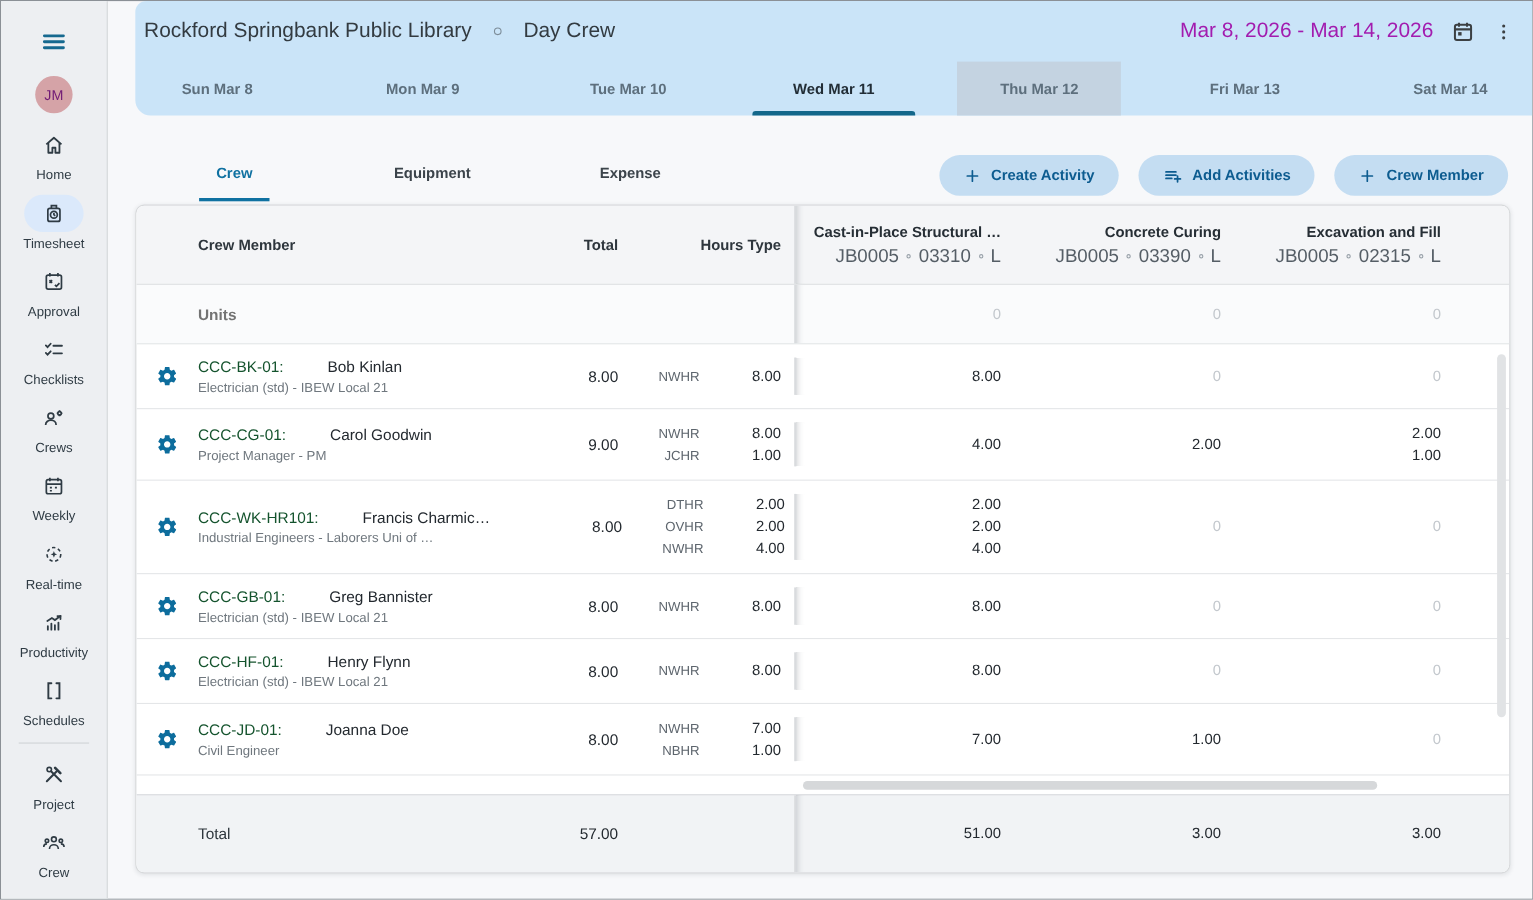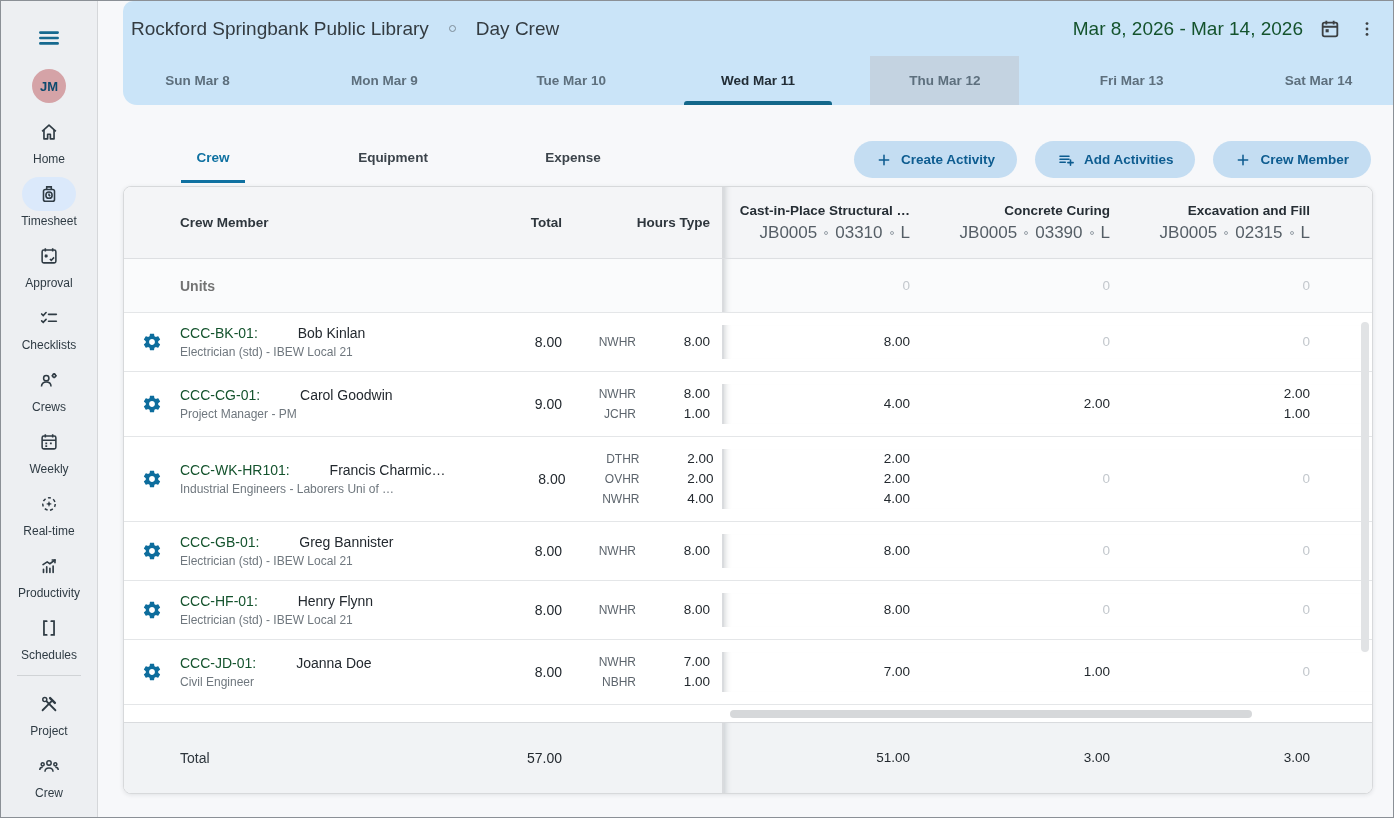--- a/index.html
+++ b/index.html
@@ -5,39 +5,39 @@
   * { margin:0; padding:0; box-sizing:border-box; }
   body { background:#e8e8e8; font-family:"Liberation Sans","DejaVu Sans",sans-serif; }
   .screen{ position:relative; width:1394px; height:818px; background:#f7f8fa; overflow:hidden;
            border:1px solid #8b9096; }
 
   
   .sidebar{ position:absolute; left:0; top:0; width:97px; height:100%; background:#edeff2;
             border-right:1px solid #d5d7da; display:flex; flex-direction:column; align-items:center; }
   .hamburger{ margin-top:24px; width:28px; height:26px; display:flex; align-items:center; justify-content:center;
               color:#16698f; cursor:pointer; }
-  .avatar{ width:34px; height:34px; border-radius:50%; background:#d5a3a7; color:#0c4a6e;
-           font-size:13px; font-weight:bold; display:flex; align-items:center; justify-content:center;
+  .avatar{ width:34px; height:34px; border-radius:50%; background:#d5a3a7; color:#701a75;
+           font-size:13px; font-weight:normal; display:flex; align-items:center; justify-content:center;
            margin-top:18px; cursor:pointer; }
   .nav{ margin-top:12px; width:100%; display:flex; flex-direction:column; align-items:center; }
   .nav-item{ width:100%; height:62px; display:flex; flex-direction:column; align-items:center; cursor:pointer; }
   .nav-pill{ width:54px; height:34px; border-radius:17px; display:flex; align-items:center;
              justify-content:center; color:#2f3b44; }
   .nav-item.sel .nav-pill{ background:#dbe9fb; }
   .nav-label{ font-size:12px; color:#2f3b44; margin-top:3px; }
   .nav-divider{ width:64px; border-top:1px solid #d0d3d6; margin:2px 0 11px; }
 
   
   .topbar{ position:absolute; left:122px; right:0; top:0; height:104px; background:#cae4f8;
            border-radius:10px 0 0 14px; display:flex; flex-direction:column; }
   .title-row{ height:55px; display:flex; align-items:center; justify-content:space-between;
               padding:0 16px 0 8px; }
   .title-left{ display:flex; align-items:center; font-size:19px; color:#333b41; }
   .sep-dot{ width:7px; height:7px; border:1.5px solid #7d8d99; border-radius:50%; margin:0 20px; }
-  .title-right{ display:flex; align-items:center; gap:16px; font-size:19px; color:#14532d; }
+  .title-right{ display:flex; align-items:center; gap:16px; font-size:19px; color:#a21caf; }
   .icon-btn{ display:flex; align-items:center; justify-content:center; cursor:pointer; color:#3c4043; }
   .day-tabs{ flex:1; display:flex;gap:38px; }
   .day-tab{ flex:1; position:relative; display:flex; align-items:center; justify-content:center;
             font-size:13.5px; font-weight:bold; color:#5d6f7d; cursor:pointer; }
   .day-tab.sel{ color:#222d36; }
   .day-tab.hl{ background:#c4d3e1; }
   .day-underline{ position:absolute; left:0; right:0; bottom:0; height:4px; background:#13678a;
                   border-radius:3px 3px 0 0; }
 
   

